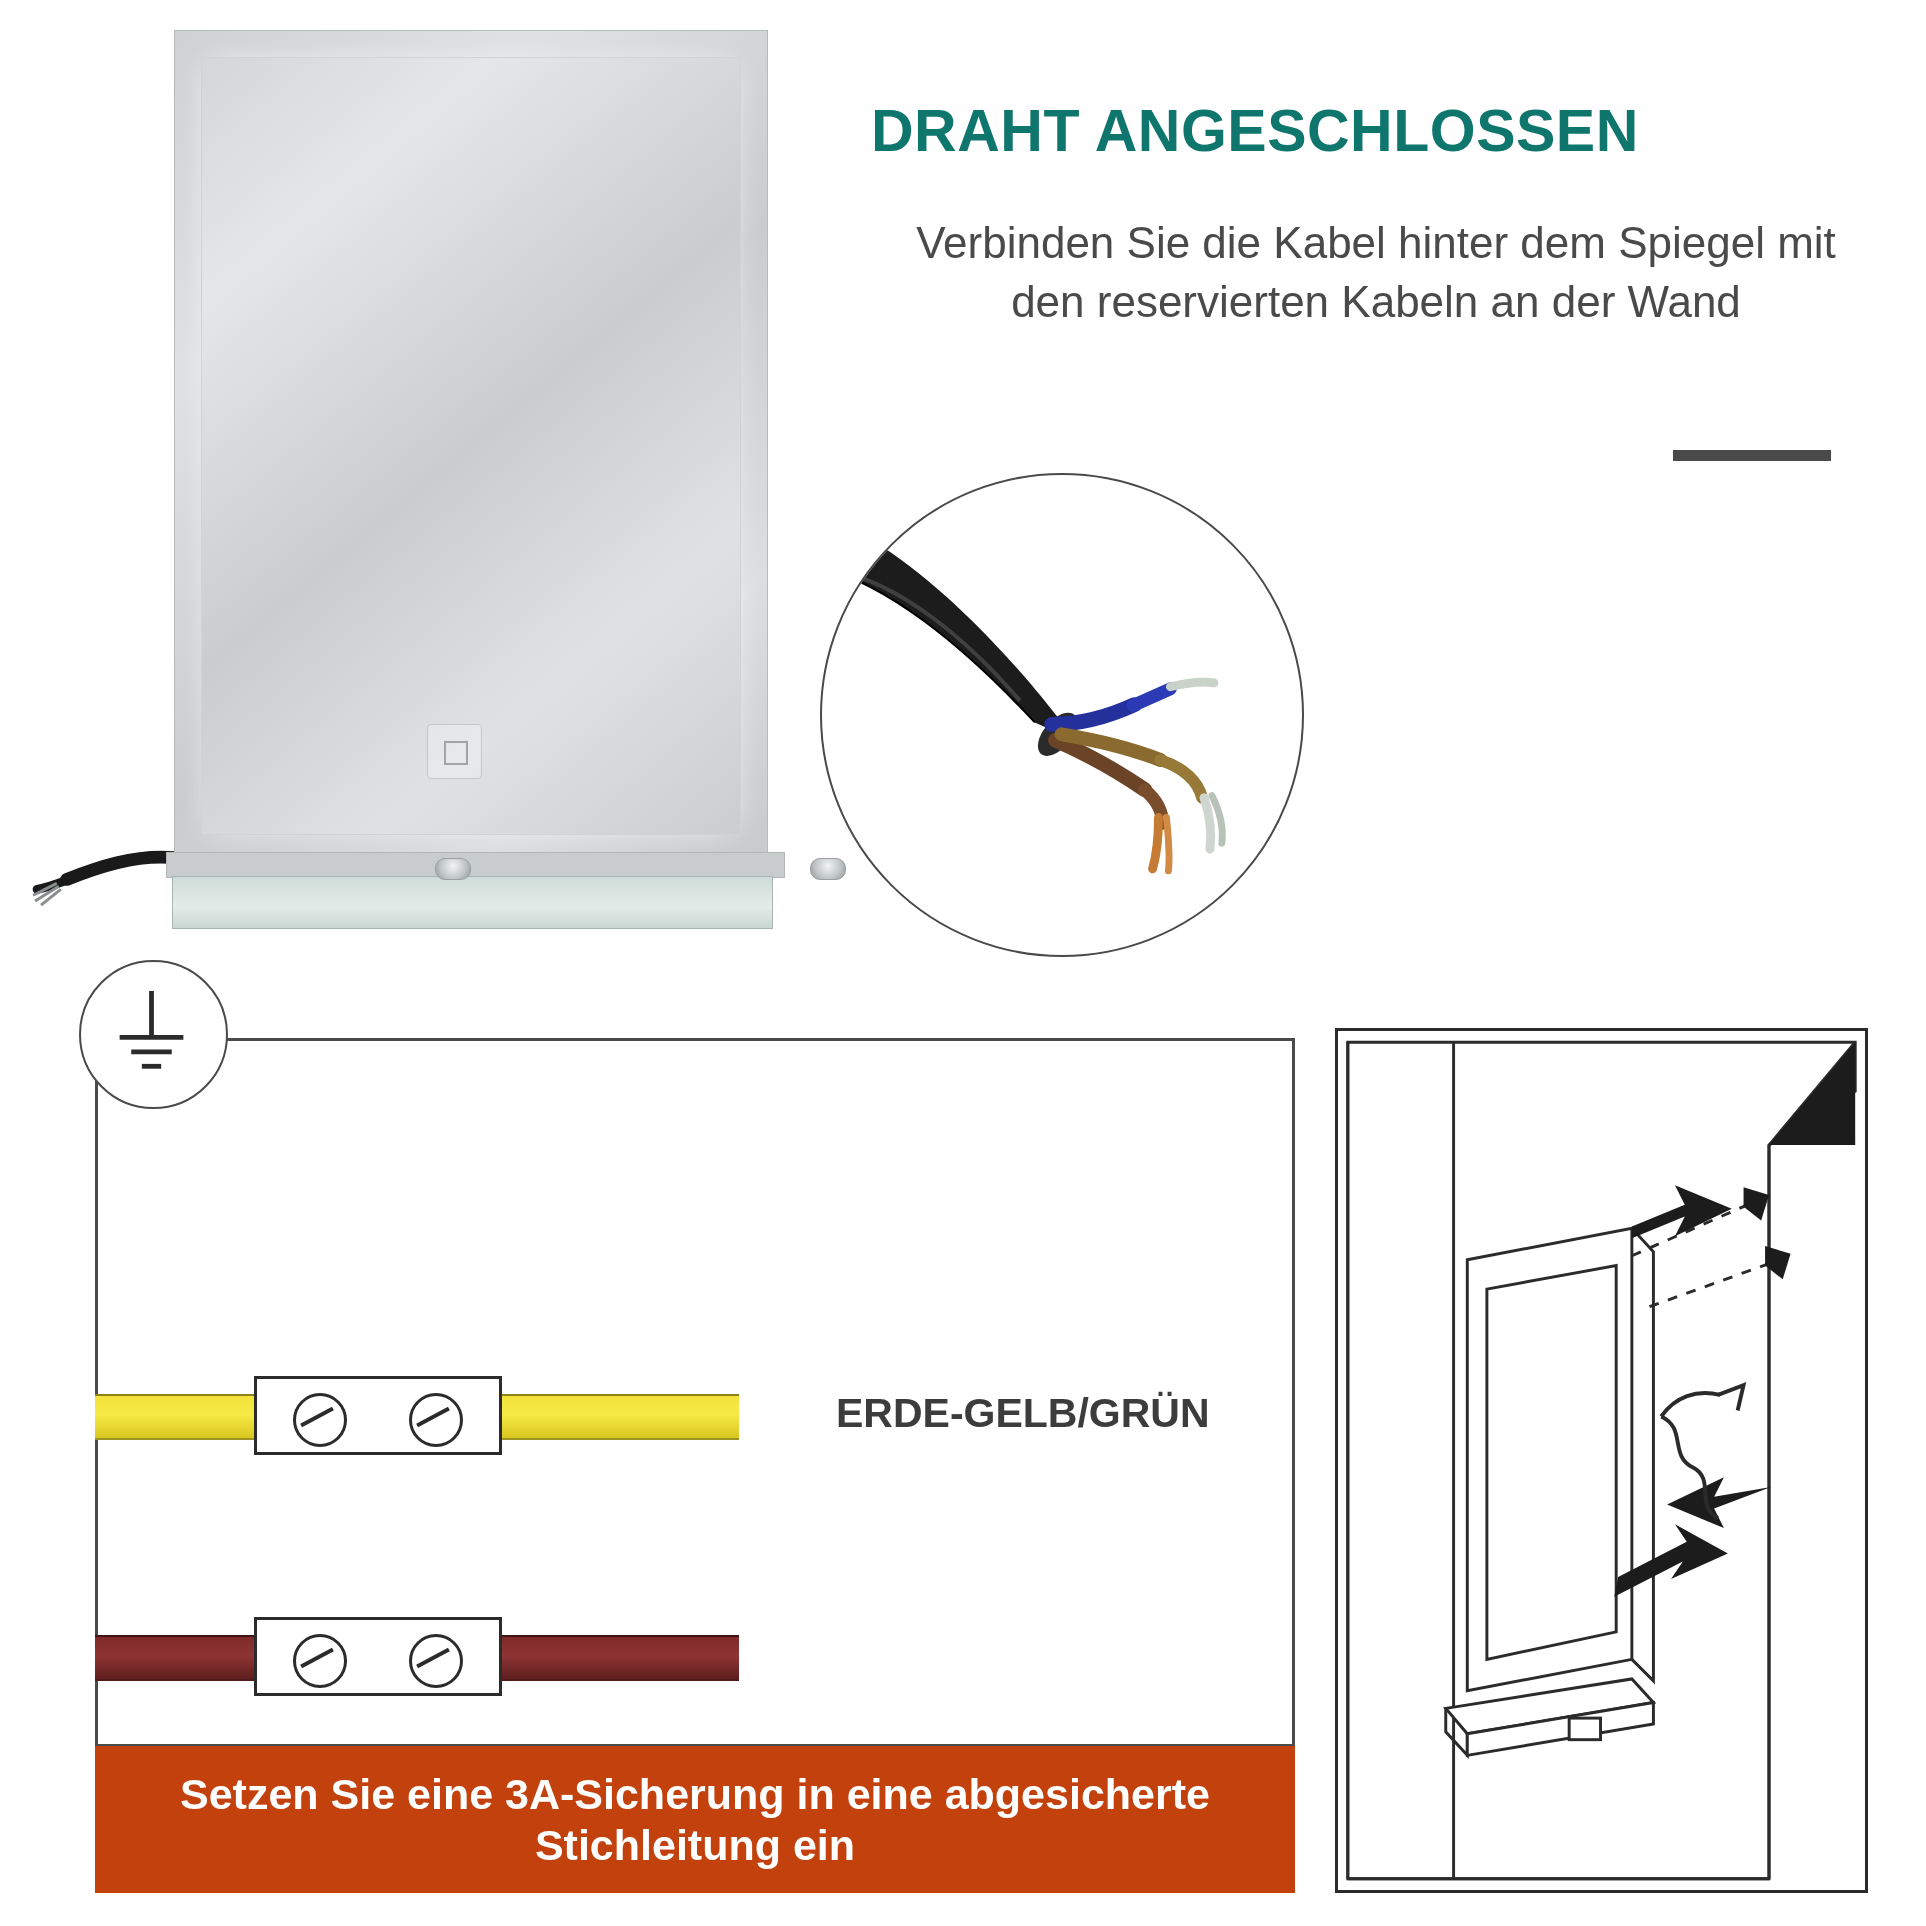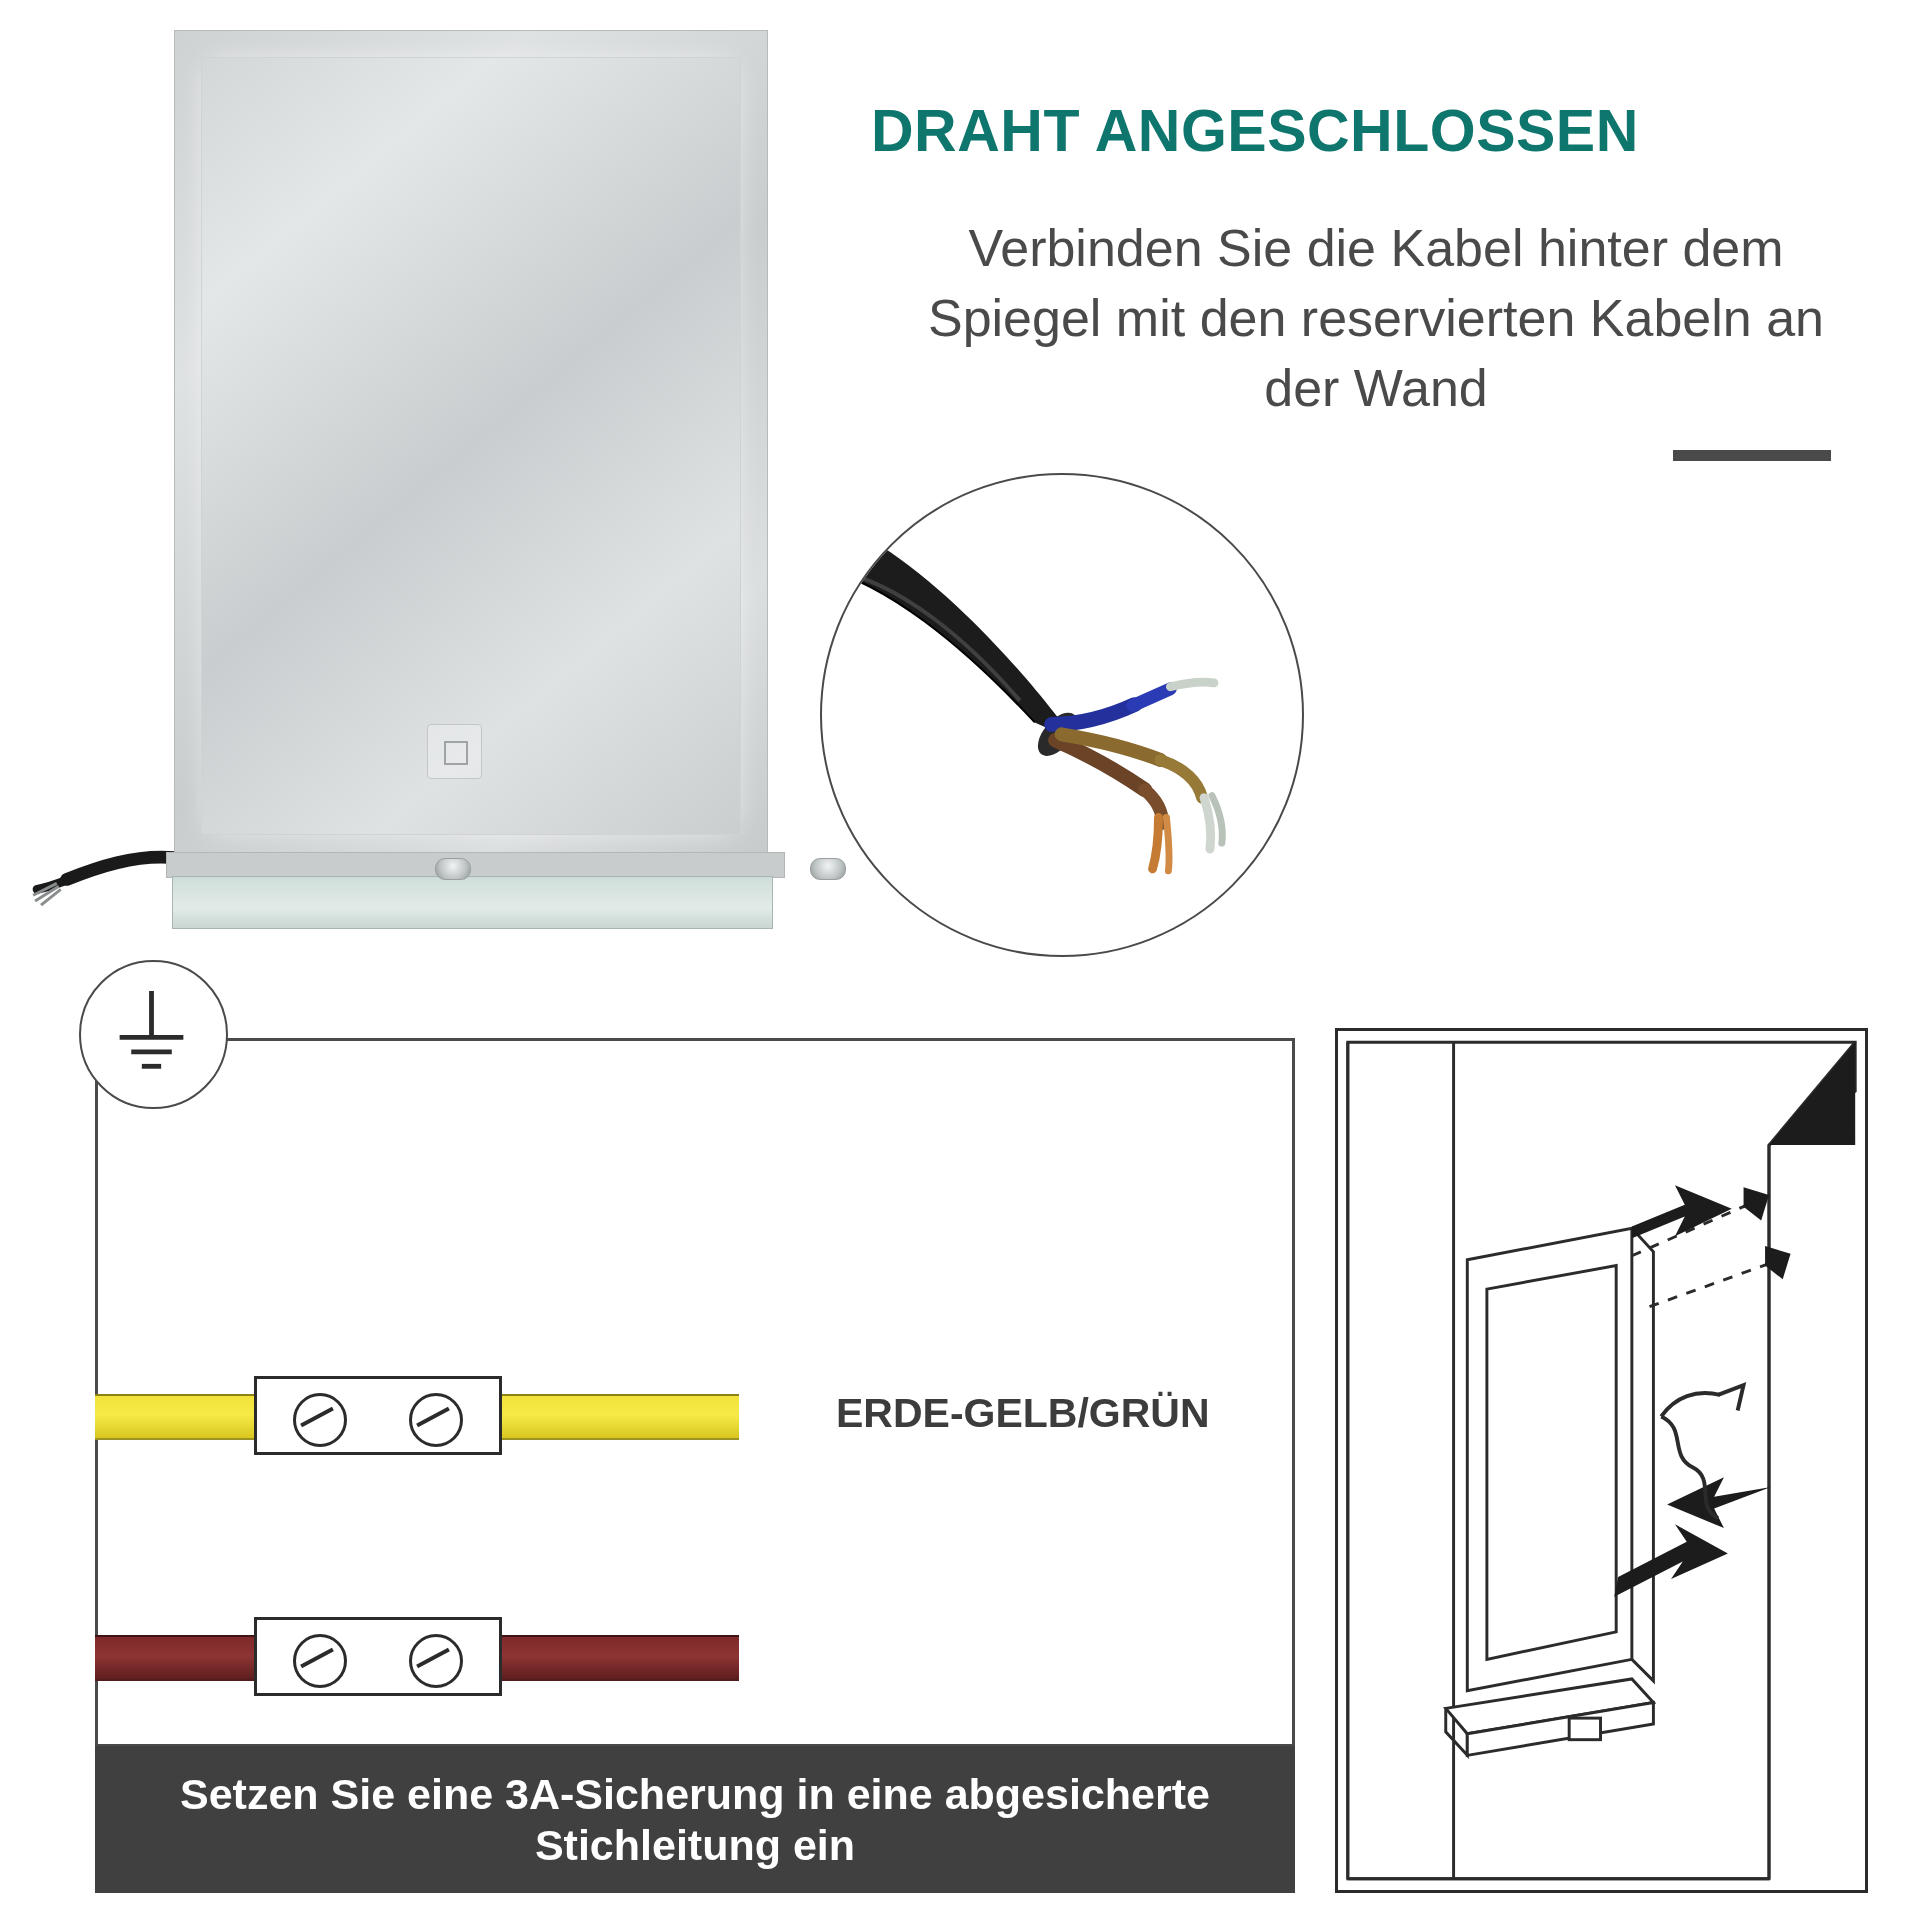--- a/index.html
+++ b/index.html
@@ -124,21 +124,21 @@
     font-weight: bold;
     letter-spacing: 0.5px;
     color: #0f766e;
   }
   .head-sub {
     position: absolute;
     left: 891px;
     top: 213px;
     width: 970px;
     text-align: center;
-    font-size: 52px;
+    font-size: 44px;
     line-height: 1.35;
     color: #4a4a4a;
   }
   .head-rule {
     position: absolute;
     left: 1673px;
     top: 450px;
     width: 158px;
     height: 11px;
     background: #4a4a4a;
@@ -242,21 +242,21 @@
     color: #3c3c3c;
     white-space: nowrap;
   }
 
   .fuse-note {
     position: absolute;
     left: 95px;
     top: 1746px;
     width: 1200px;
     height: 147px;
-    background: #404040;
+    background: #c2410c;
     color: #ffffff;
     font-size: 43px;
     font-weight: bold;
     line-height: 1.18;
     text-align: center;
     display: flex;
     align-items: center;
     justify-content: center;
     box-sizing: border-box;
     padding: 0 18px;

